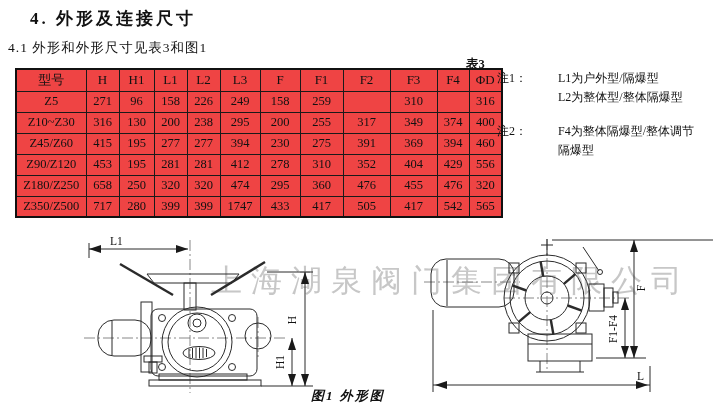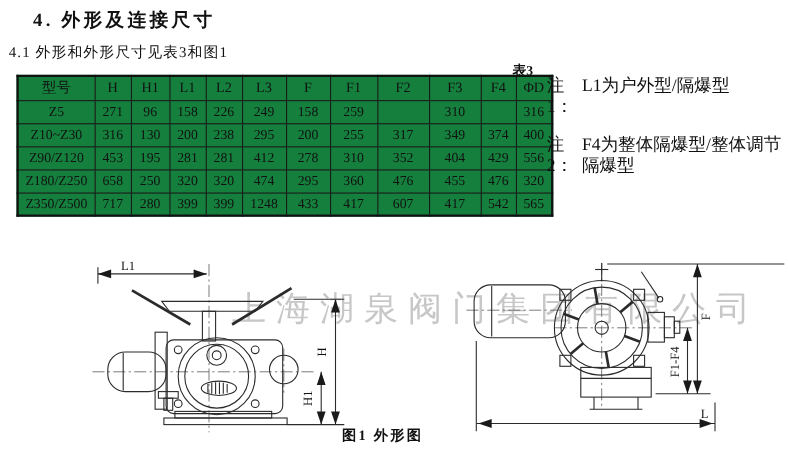--- a/index.html
+++ b/index.html
@@ -7,39 +7,39 @@
   body {
     position:relative; background:#ffffff; color:#111;
     font-family:"Liberation Serif", serif; overflow:hidden;
   }
   .title { position:absolute; left:30px; top:7px; font-size:17px; font-weight:bold; letter-spacing:3px;font-family:Liberation Serif, serif; }
   .subtitle { position:absolute; left:8px; top:39px; font-size:13.5px; font-weight:normal; letter-spacing:1px; }
   .table3-label { position:absolute; left:466px; top:56px; font-size:12.5px; font-weight:bold; }
   table.dim {
     position:absolute; left:15px; top:68px; width:481px;
     border-collapse:collapse; table-layout:fixed; font-size:12.5px;
-    border:2px solid #111; background:#15803d;
+    border:2px solid #111; background:#ef4444;
   }
   table.dim th, table.dim td {
     border:1px solid #1a1a1a; text-align:center; vertical-align:middle;
     height:21px; padding:0; overflow:hidden; white-space:nowrap; font-weight:normal;
   }
   table.dim th { height:22px; font-size:13px; }
   col.c0{width:70px} col.c1{width:33px} col.c2{width:35px} col.c3{width:33px}
   col.c4{width:33px} col.c5{width:40px} col.c6{width:40px} col.c7{width:43px}
   col.c8{width:47px} col.c9{width:47px} col.c10{width:32px} col.c11{width:33px}
-  .notes { position:absolute; left:497px; top:69px; width:219px; font-size:16px; line-height:19px; }
+  .notes { position:absolute; left:497px; top:69px; width:219px; font-size:12px; line-height:19px; }
   .note-row { display:flex; margin-bottom:15px; }
   .note-label { flex:0 0 32px; }
-  .note-line { white-space:pre-wrap; }
+  .note-line { white-space:pre-wrap;margin-left:29px; }
   .watermark {
     position:absolute; left:211px; top:216px; font-size:31px; letter-spacing:9px;
     color:#c7c7c7; white-space:nowrap; z-index:0;margin-top:44px;
   }
-  .figure-caption { position:absolute; left:311px; top:387px; font-size:13px; font-weight:bold; letter-spacing:2px; z-index:2; }
+  .figure-caption { position:absolute; left:311px; top:387px; font-size:13px; font-weight:bold; letter-spacing:2px; z-index:2;font-style:italic; }
   svg.figure { position:absolute; left:0; top:0; z-index:1; }
   .ln  { fill:none; stroke:#2b2b2b; stroke-width:1; }
   .thk { fill:none; stroke:#2b2b2b; stroke-width:2.4; }
   .cl  { fill:none; stroke:#6a6a6a; stroke-width:0.8; stroke-dasharray:11 3 2 3; }
   .ar  { fill:#1a1a1a; stroke:none; }
   .dimtxt { font-size:11.5px; fill:#111; font-family:"Liberation Serif", serif; }
 </style>
 </head>
 <body>
 
@@ -101,20 +101,34 @@
         <td>238</td>
         <td>295</td>
         <td>200</td>
         <td>255</td>
         <td>317</td>
         <td>349</td>
         <td>374</td>
         <td>400</td>
       </tr>
       <tr>
+        <td>Z45/Z60</td>
+        <td>415</td>
+        <td>195</td>
+        <td>277</td>
+        <td>277</td>
+        <td>394</td>
+        <td>230</td>
+        <td>275</td>
+        <td>391</td>
+        <td>369</td>
+        <td>394</td>
+        <td>460</td>
+      </tr>
+      <tr>
         <td>Z90/Z120</td>
         <td>453</td>
         <td>195</td>
         <td>281</td>
         <td>281</td>
         <td>412</td>
         <td>278</td>
         <td>310</td>
         <td>352</td>
         <td>404</td>
@@ -134,36 +148,37 @@
         <td>455</td>
         <td>476</td>
         <td>320</td>
       </tr>
       <tr>
         <td>Z350/Z500</td>
         <td>717</td>
         <td>280</td>
         <td>399</td>
         <td>399</td>
-        <td>1248</td>
+        <td>1747</td>
         <td>433</td>
         <td>417</td>
-        <td>607</td>
+        <td>505</td>
         <td>417</td>
         <td>542</td>
         <td>565</td>
       </tr>
     </tbody>
 </table>
 
 <div class="notes">
   <div class="note-row">
     <div class="note-label">注1：</div>
     <div>
       <div class="note-line">L1为户外型/隔爆型</div>
+      <div class="note-line">L2为整体型/整体隔爆型</div>
     </div>
   </div>
   <div class="note-row">
     <div class="note-label">注2：</div>
     <div>
       <div class="note-line">F4为整体隔爆型/整体调节</div>
       <div class="note-line">隔爆型</div>
     </div>
   </div>
 </div>

